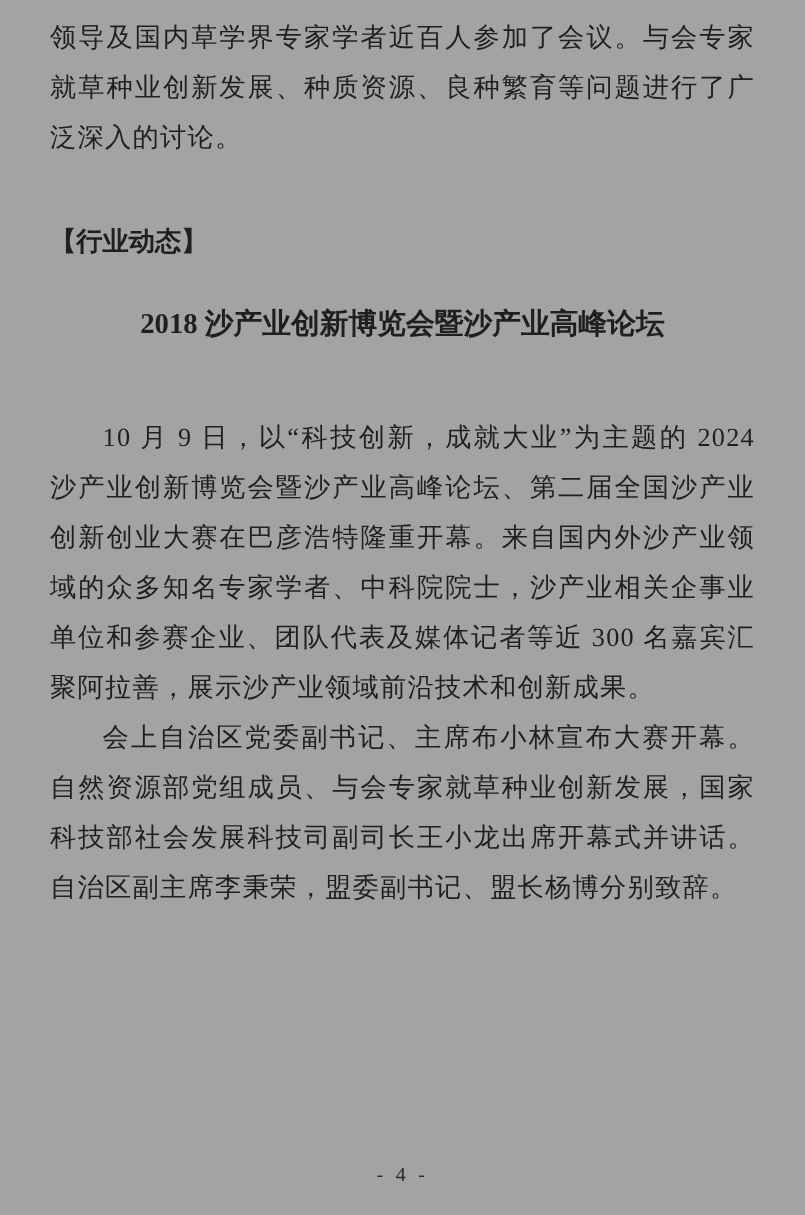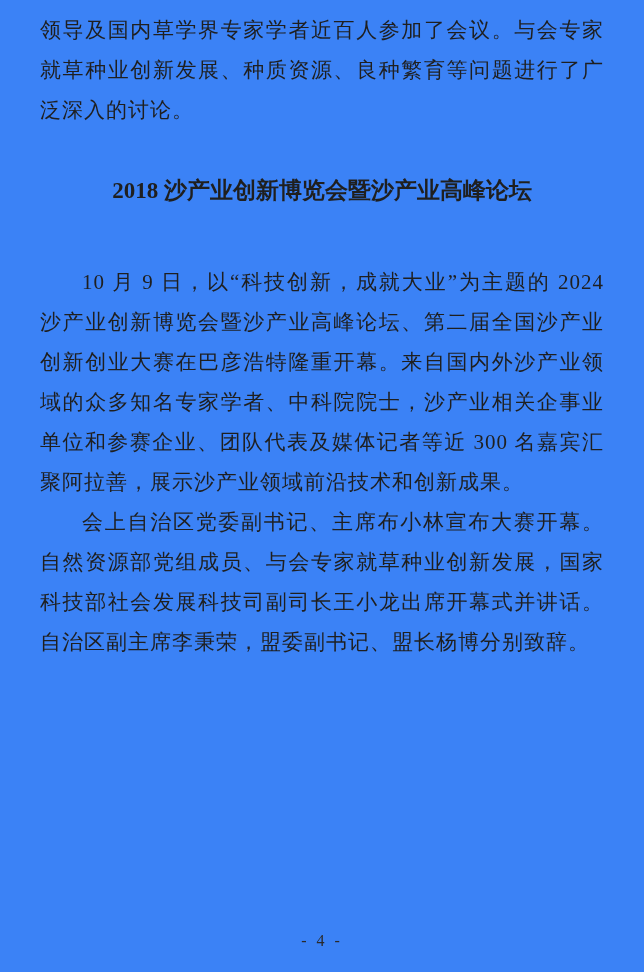--- a/index.html
+++ b/index.html
@@ -9,21 +9,21 @@
   body {
     width: 644px;
     height: 972px;
     background: #ffffff;
     position: relative;
     overflow: hidden;
   }
   .page {
     position: absolute;
     inset: 0;
-    background: #3b82f6;
+    background: #a3a3a3;
     color: #1f1f1f;
   }
   .content {
     padding: 10px 40px 0 40px;
   }
   .body-text {
     font-family: "Liberation Serif", "DejaVu Serif", serif;
     font-size: 21px;
     line-height: 40px;
     text-align: justify;
@@ -44,21 +44,21 @@
     line-height: 40px;
     margin-top: 44px;
     text-align: left;
   }
   .article-title {
     font-family: "Liberation Serif", "DejaVu Serif", serif;
     font-weight: 700;
     font-size: 23px;
     line-height: 42px;
     text-align: center;
-    margin-top: 40px;
+    margin-top: 24px;
   }
   .page-number {
     position: absolute;
     bottom: 22px;
     left: 0;
     right: 0;
     text-align: center;
     font-family: "Liberation Serif", "DejaVu Serif", serif;
     font-size: 16px;
     letter-spacing: 3px;
@@ -66,20 +66,21 @@
   }
 </style>
 </head>
 <body>
 
 <div class="page">
   <div class="content">
 
     <p class="body-text">领导及国内草学界专家学者近百人参加了会议。与会专家就草种业创新发展、种质资源、良种繁育等问题进行了广泛深入的讨论。</p>
 
+    <div class="section-label">【行业动态】</div>
 
     <div class="article-title">
       <div>2018 沙产业创新博览会暨沙产业高峰论坛</div>
     </div>
 
     <p class="body-text para-indent first-body-para">10 月 9 日，以“科技创新，成就大业”为主题的 2024 沙产业创新博览会暨沙产业高峰论坛、第二届全国沙产业创新创业大赛在巴彦浩特隆重开幕。来自国内外沙产业领域的众多知名专家学者、中科院院士，沙产业相关企事业单位和参赛企业、团队代表及媒体记者等近 300 名嘉宾汇聚阿拉善，展示沙产业领域前沿技术和创新成果。</p>
 
     <p class="body-text para-indent">会上自治区党委副书记、主席布小林宣布大赛开幕。自然资源部党组成员、与会专家就草种业创新发展，国家科技部社会发展科技司副司长王小龙出席开幕式并讲话。自治区副主席李秉荣，盟委副书记、盟长杨博分别致辞。</p>
 
   </div>

